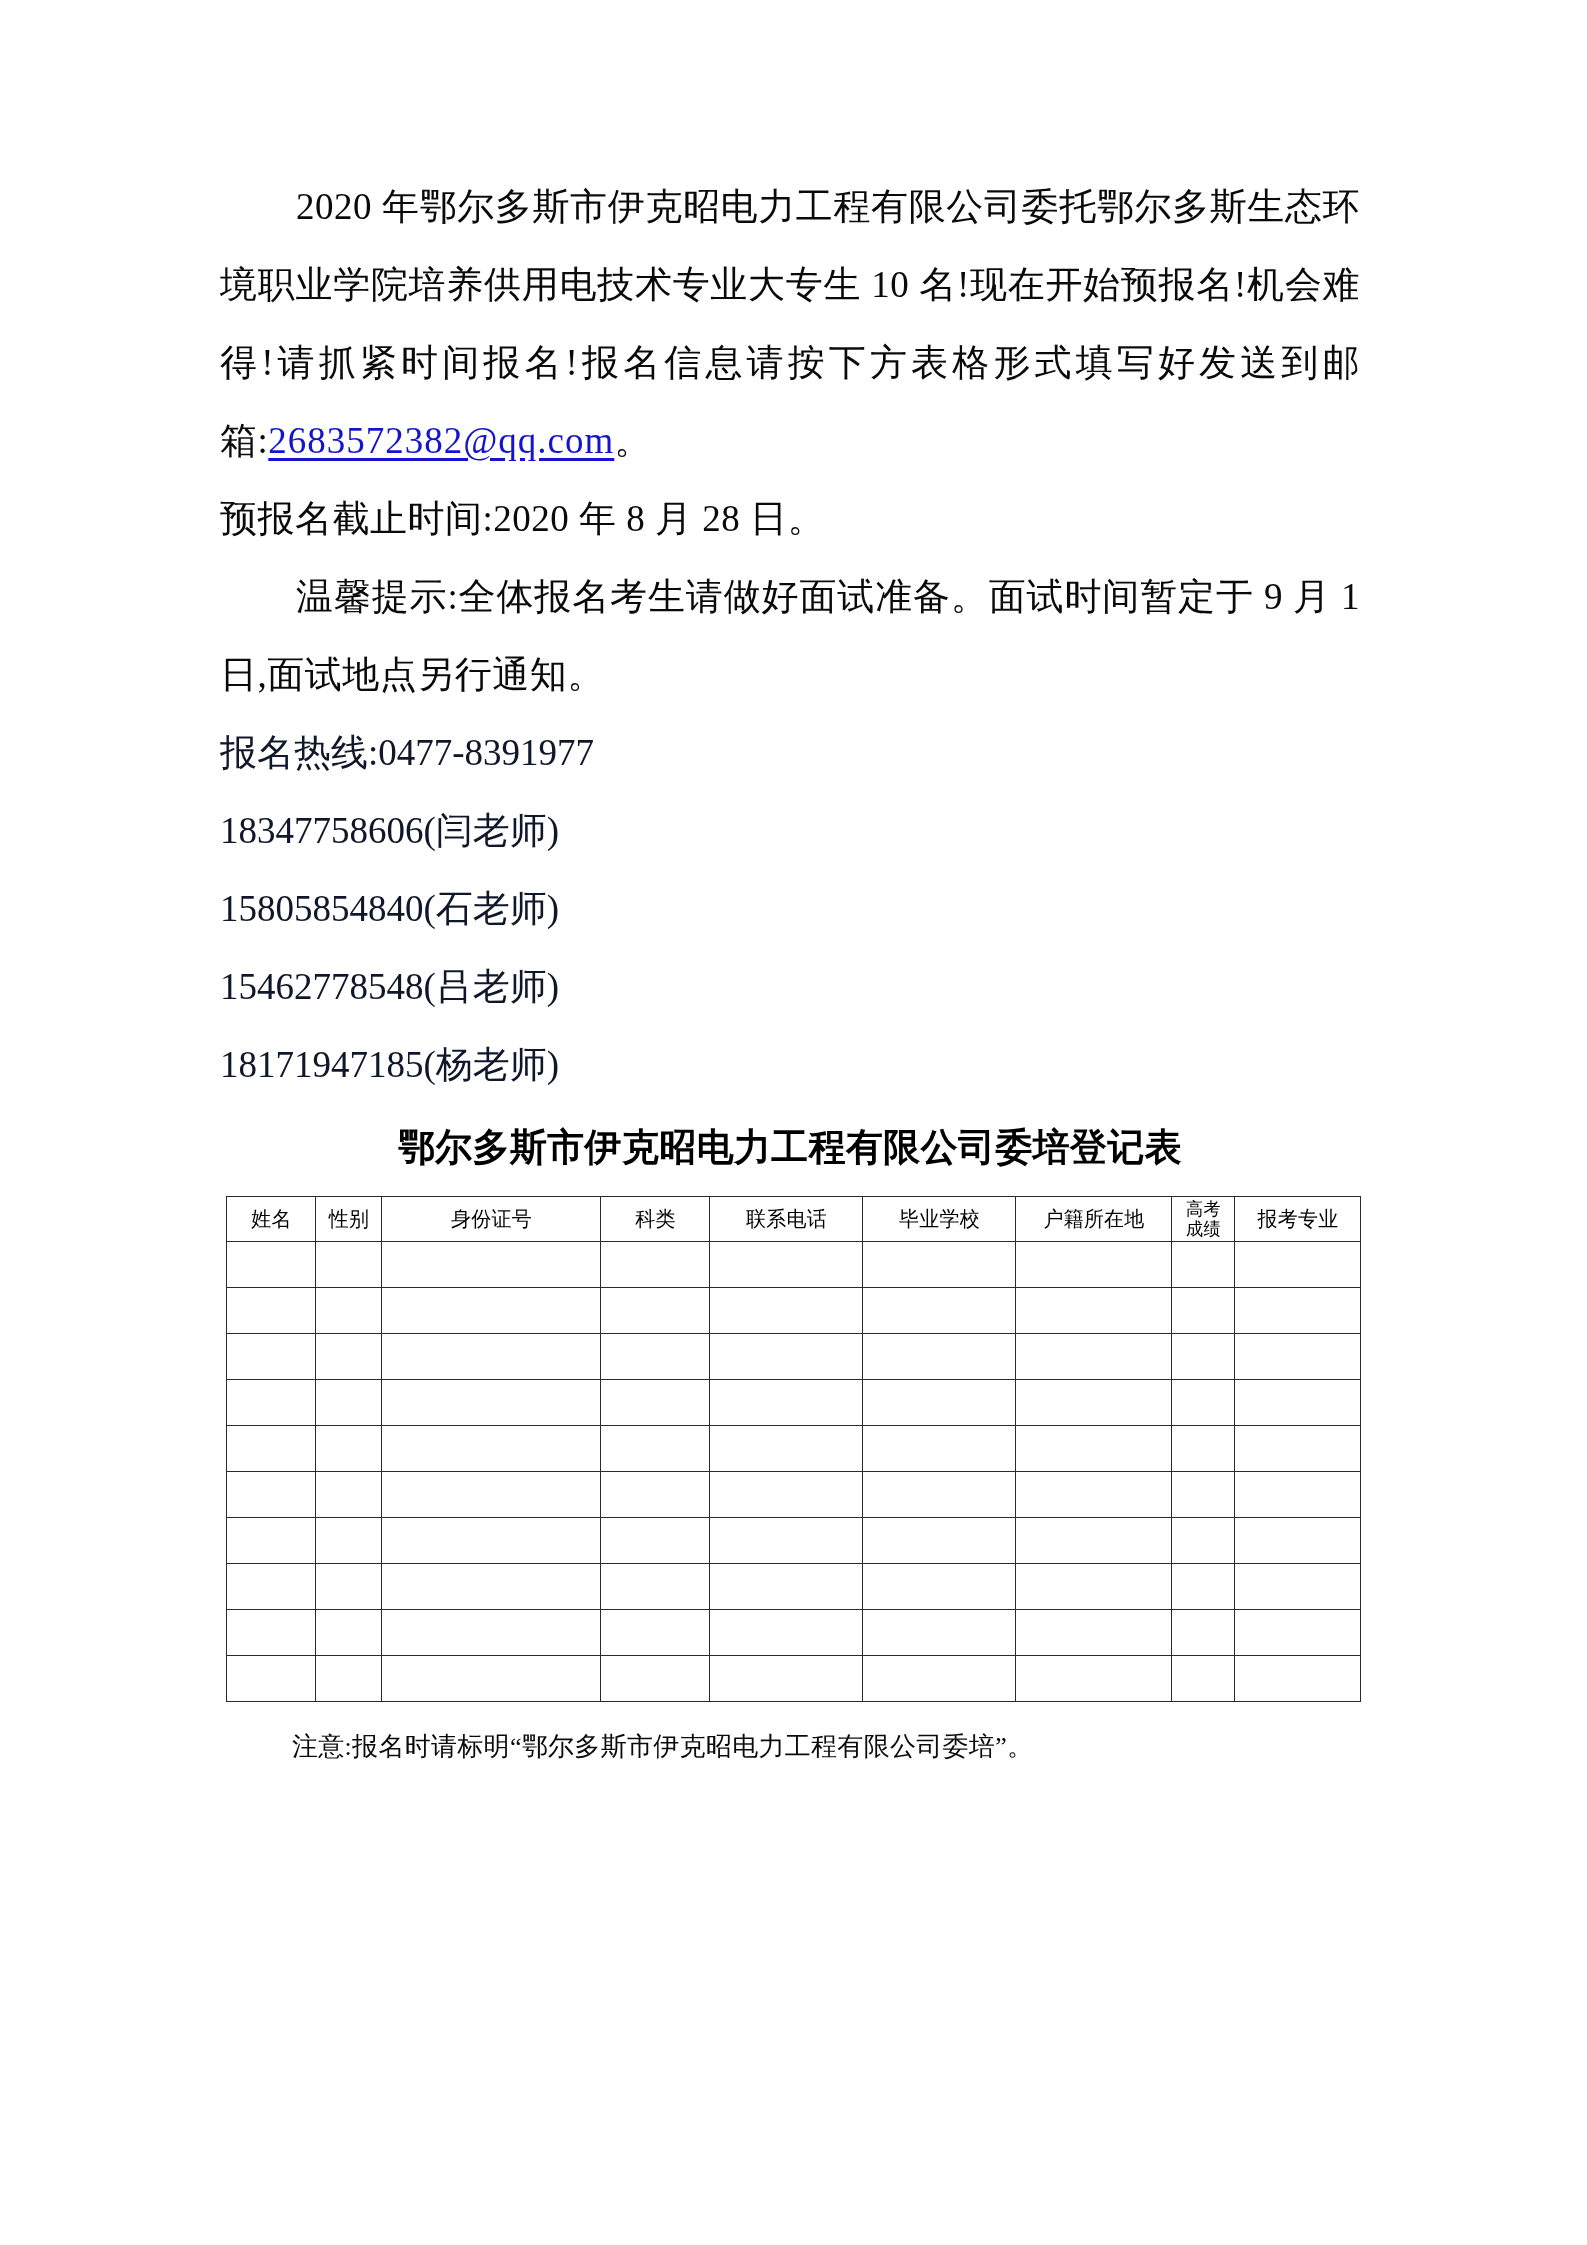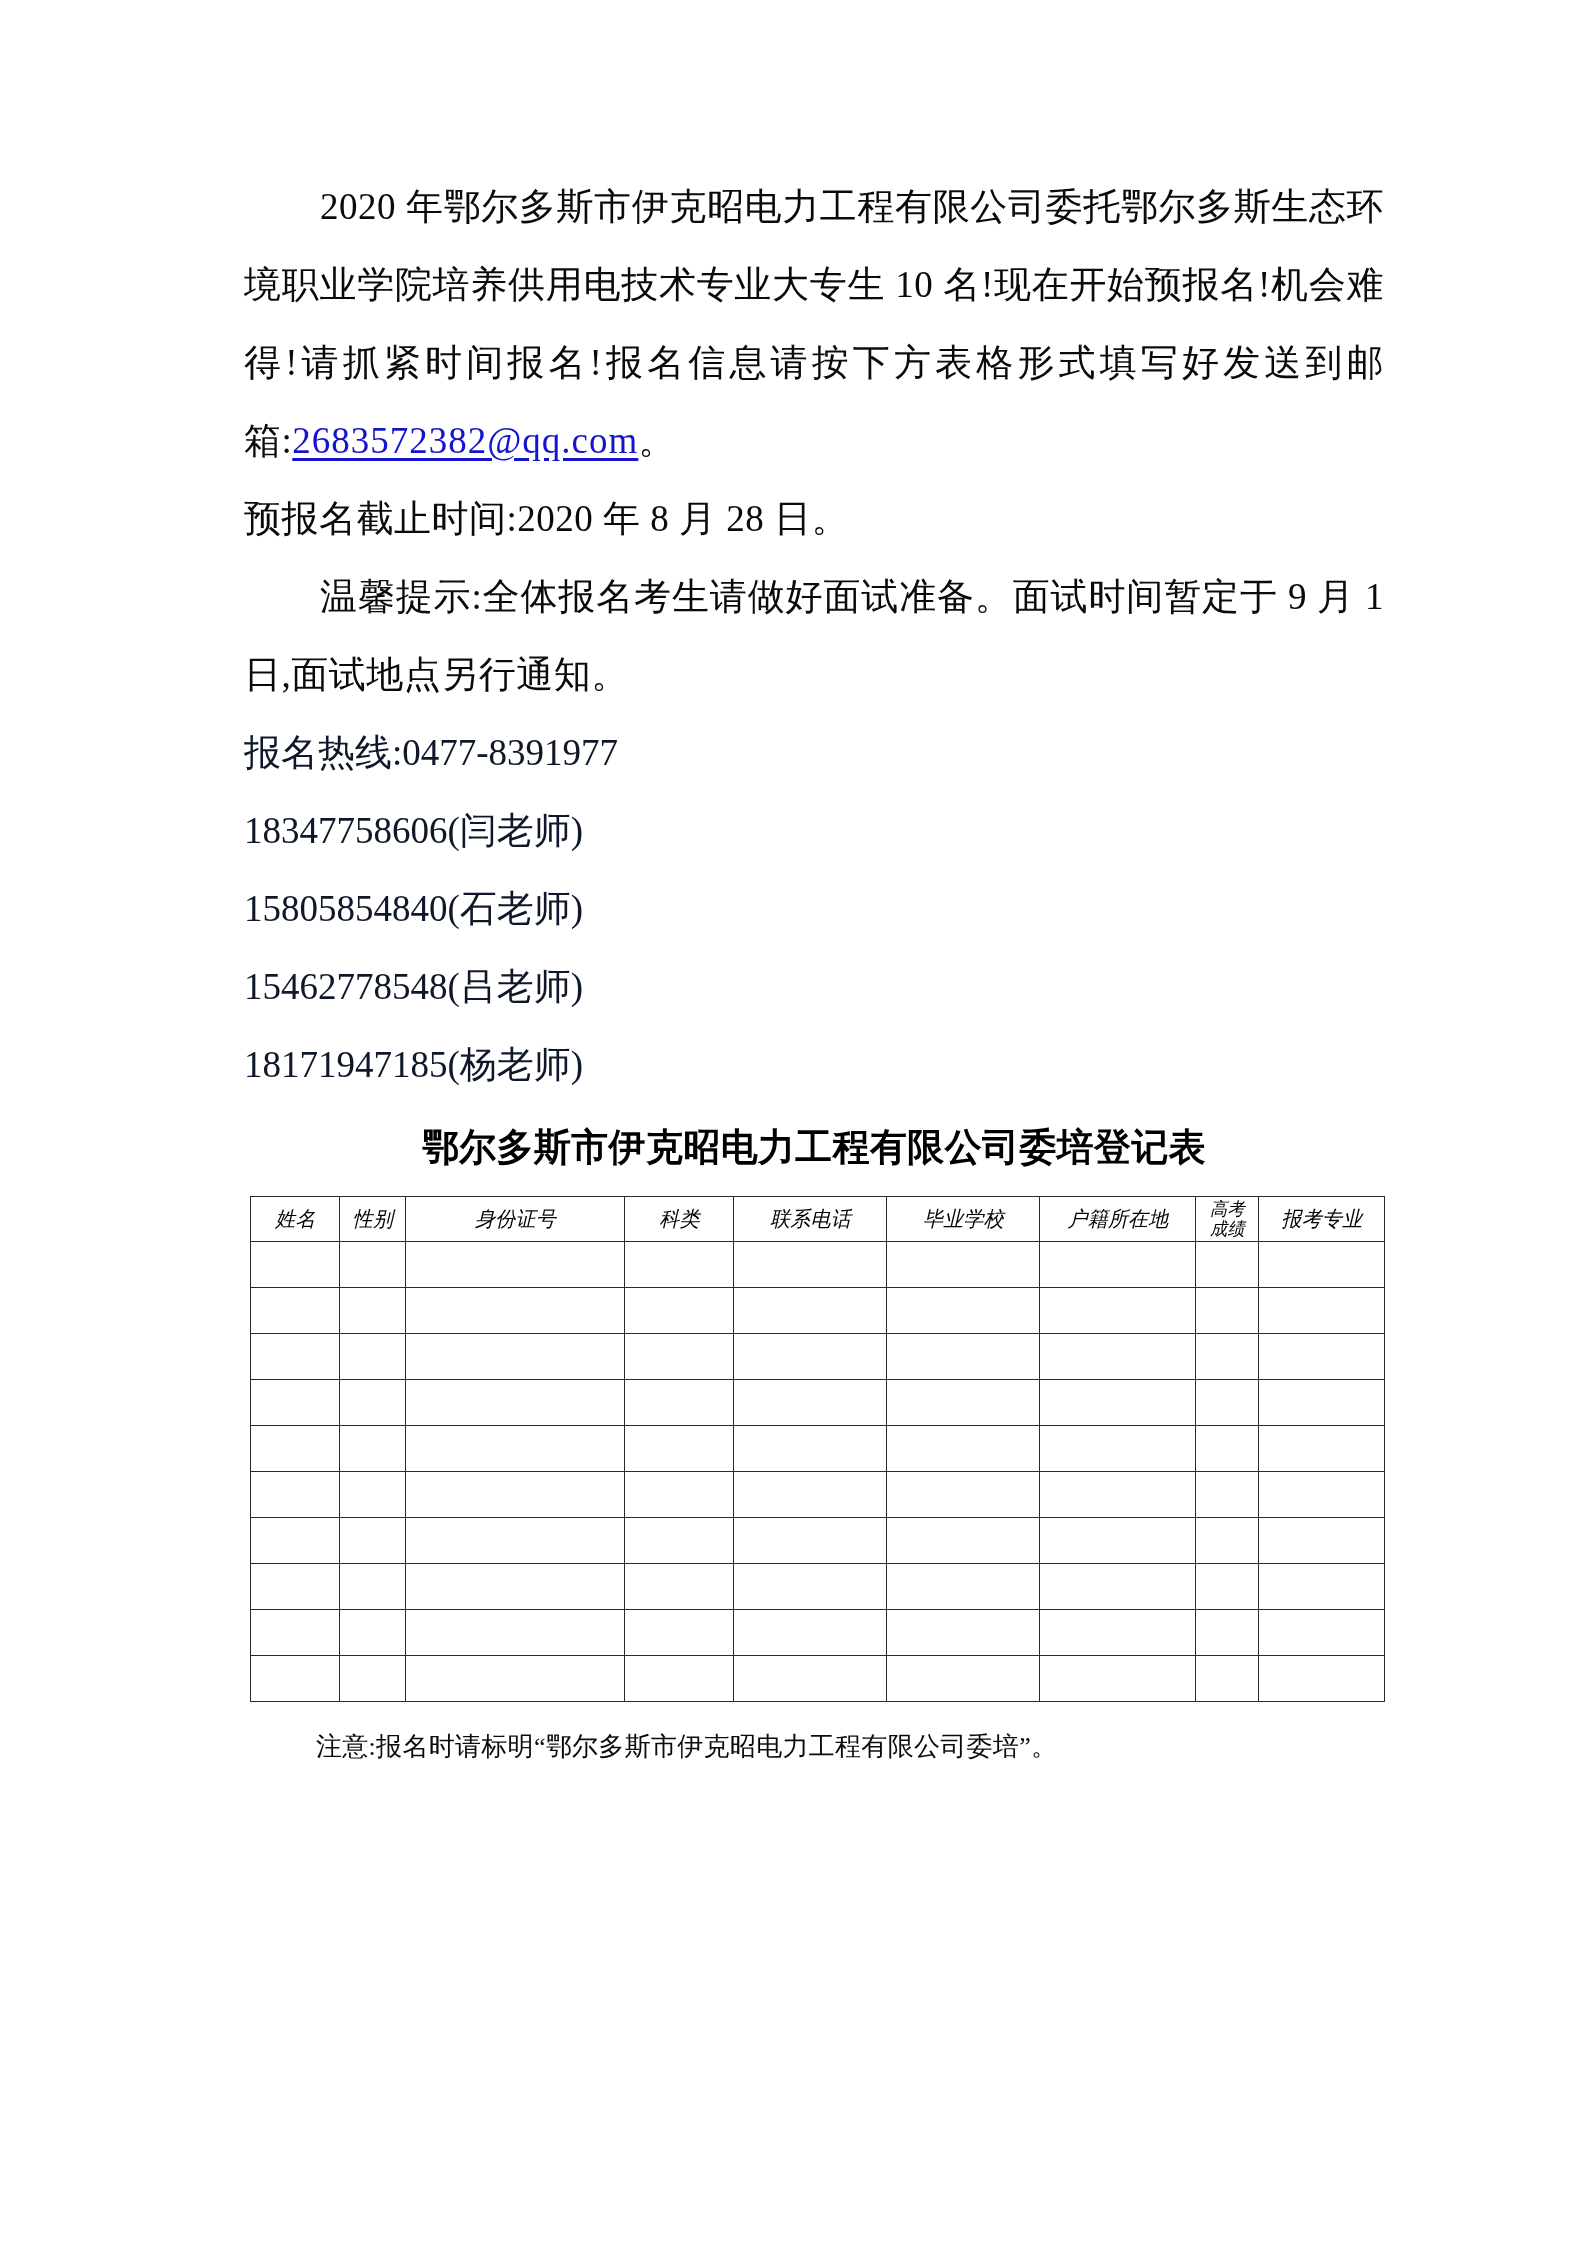--- a/index.html
+++ b/index.html
@@ -18,21 +18,21 @@
   .page {
     position: absolute;
     left: 0;
     top: 0;
     width: 1587px;
     height: 2245px;
     background: #ffffff;
   }
   .content {
     position: absolute;
-    left: 244px;
+    left: 220px;
     top: 168px;
     width: 1140px;
   }
 
   
   .para {
     font-size: 37px;
     line-height: 78px;
     letter-spacing: 0.5px;
     text-align: justify;
@@ -73,21 +73,20 @@
   
   .reg-table-wrap {
     margin-top: 16px;
     padding: 0 6px;
   }
   table.reg-table {
     border-collapse: collapse;
     width: 1125px;
     table-layout: fixed;
     margin: 0 auto;
-    font-style: italic;
   }
   table.reg-table th,
   table.reg-table td {
     border: 1.6px solid #2b2b2b;
     padding: 0;
     text-align: center;
     vertical-align: middle;
   }
   table.reg-table th {
     height: 44px;

